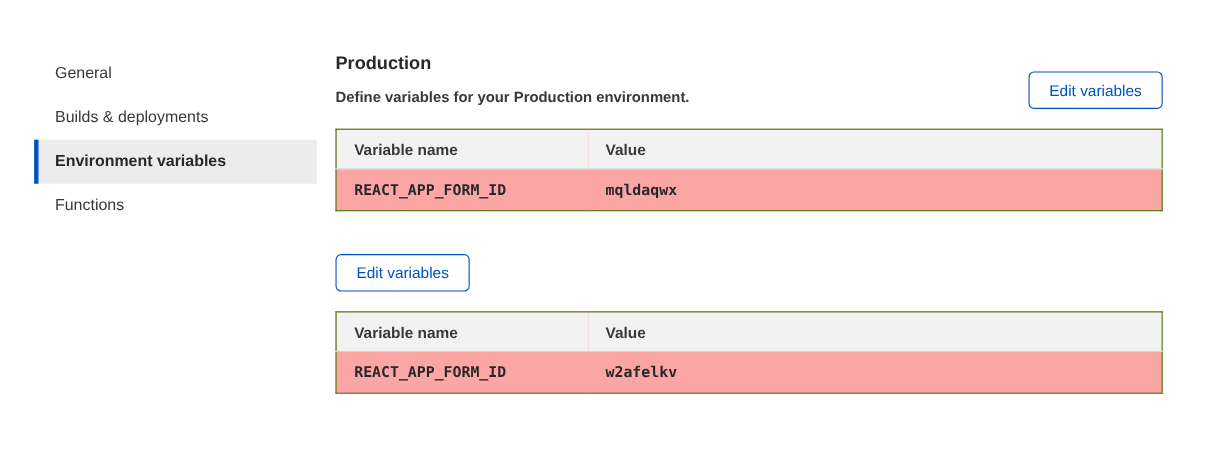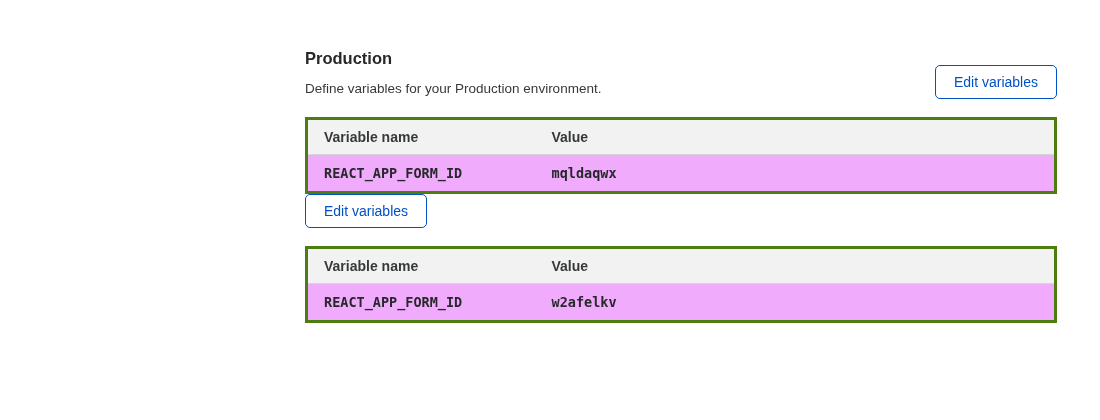--- a/index.html
+++ b/index.html
@@ -34,38 +34,39 @@
     font-weight: 700;
     color: #27282a;
   }
 
   
   .main {
     position: absolute;
     left: 305px; top: 48px;
     width: 752px;
   }
-  .section { }
+  .section { margin-bottom: 39px; }
   .section-head {
     display: flex;
     justify-content: space-between;
     align-items: flex-end;
   }
   .section-titles { flex: 1 1 auto; }
   .section-title {
     font-size: 16.5px;
     font-weight: 700;
     color: #27282a;
     line-height: 20px;
   }
   .section-desc {
     margin-top: 12px;
     font-size: 13.5px;
     color: #36393a;
     line-height: 17px;
+    font-weight: bold;
   }
   .edit-btn {
     flex: 0 0 auto;
     align-self: flex-end;
     margin-bottom: -2px;
     background: #ffffff;
     color: #0051c3;
     border: 1.5px solid #0051c3;
     border-radius: 5px;
     font-family: "Liberation Sans", sans-serif;
@@ -73,23 +74,23 @@
     padding: 7px 18px;
     height: 34px;
     line-height: 17px;
     cursor: pointer;
   }
 
   
   .var-table {
     margin-top: 20px;
     width: 100%;
-    border: 3px solid #4d7c0f;
+    border: 1px solid #4d7c0f;
     border-collapse: collapse;
-    background: #f0abfc;
+    background: #fca5a5;
     padding-left: 12px;
   }
   .var-table th, .var-table td {
     text-align: left;
     vertical-align: middle;
     padding: 0 0 0 16px;
   }
   .var-table th {
     height: 36px;
     background: #f2f2f2;
@@ -105,20 +106,34 @@
     color: #27282a;
     font-weight: bold;
   }
   .col-name { width: 229px; }
 </style>
 </head>
 <body>
 
 <div class="page">
 
+  <nav class="sidebar">
+    <div class="side-item">
+      <span>General</span>
+    </div>
+    <div class="side-item">
+      <span>Builds &amp; deployments</span>
+    </div>
+    <div class="side-item selected">
+      <span>Environment variables</span>
+    </div>
+    <div class="side-item">
+      <span>Functions</span>
+    </div>
+  </nav>
 
   <main class="main">
 
     <section class="section">
       <div class="section-head">
         <div class="section-titles">
           <h2 class="section-title">Production</h2>
           <p class="section-desc">Define variables for your Production environment.</p>
         </div>
         <button class="edit-btn">Edit variables</button>

